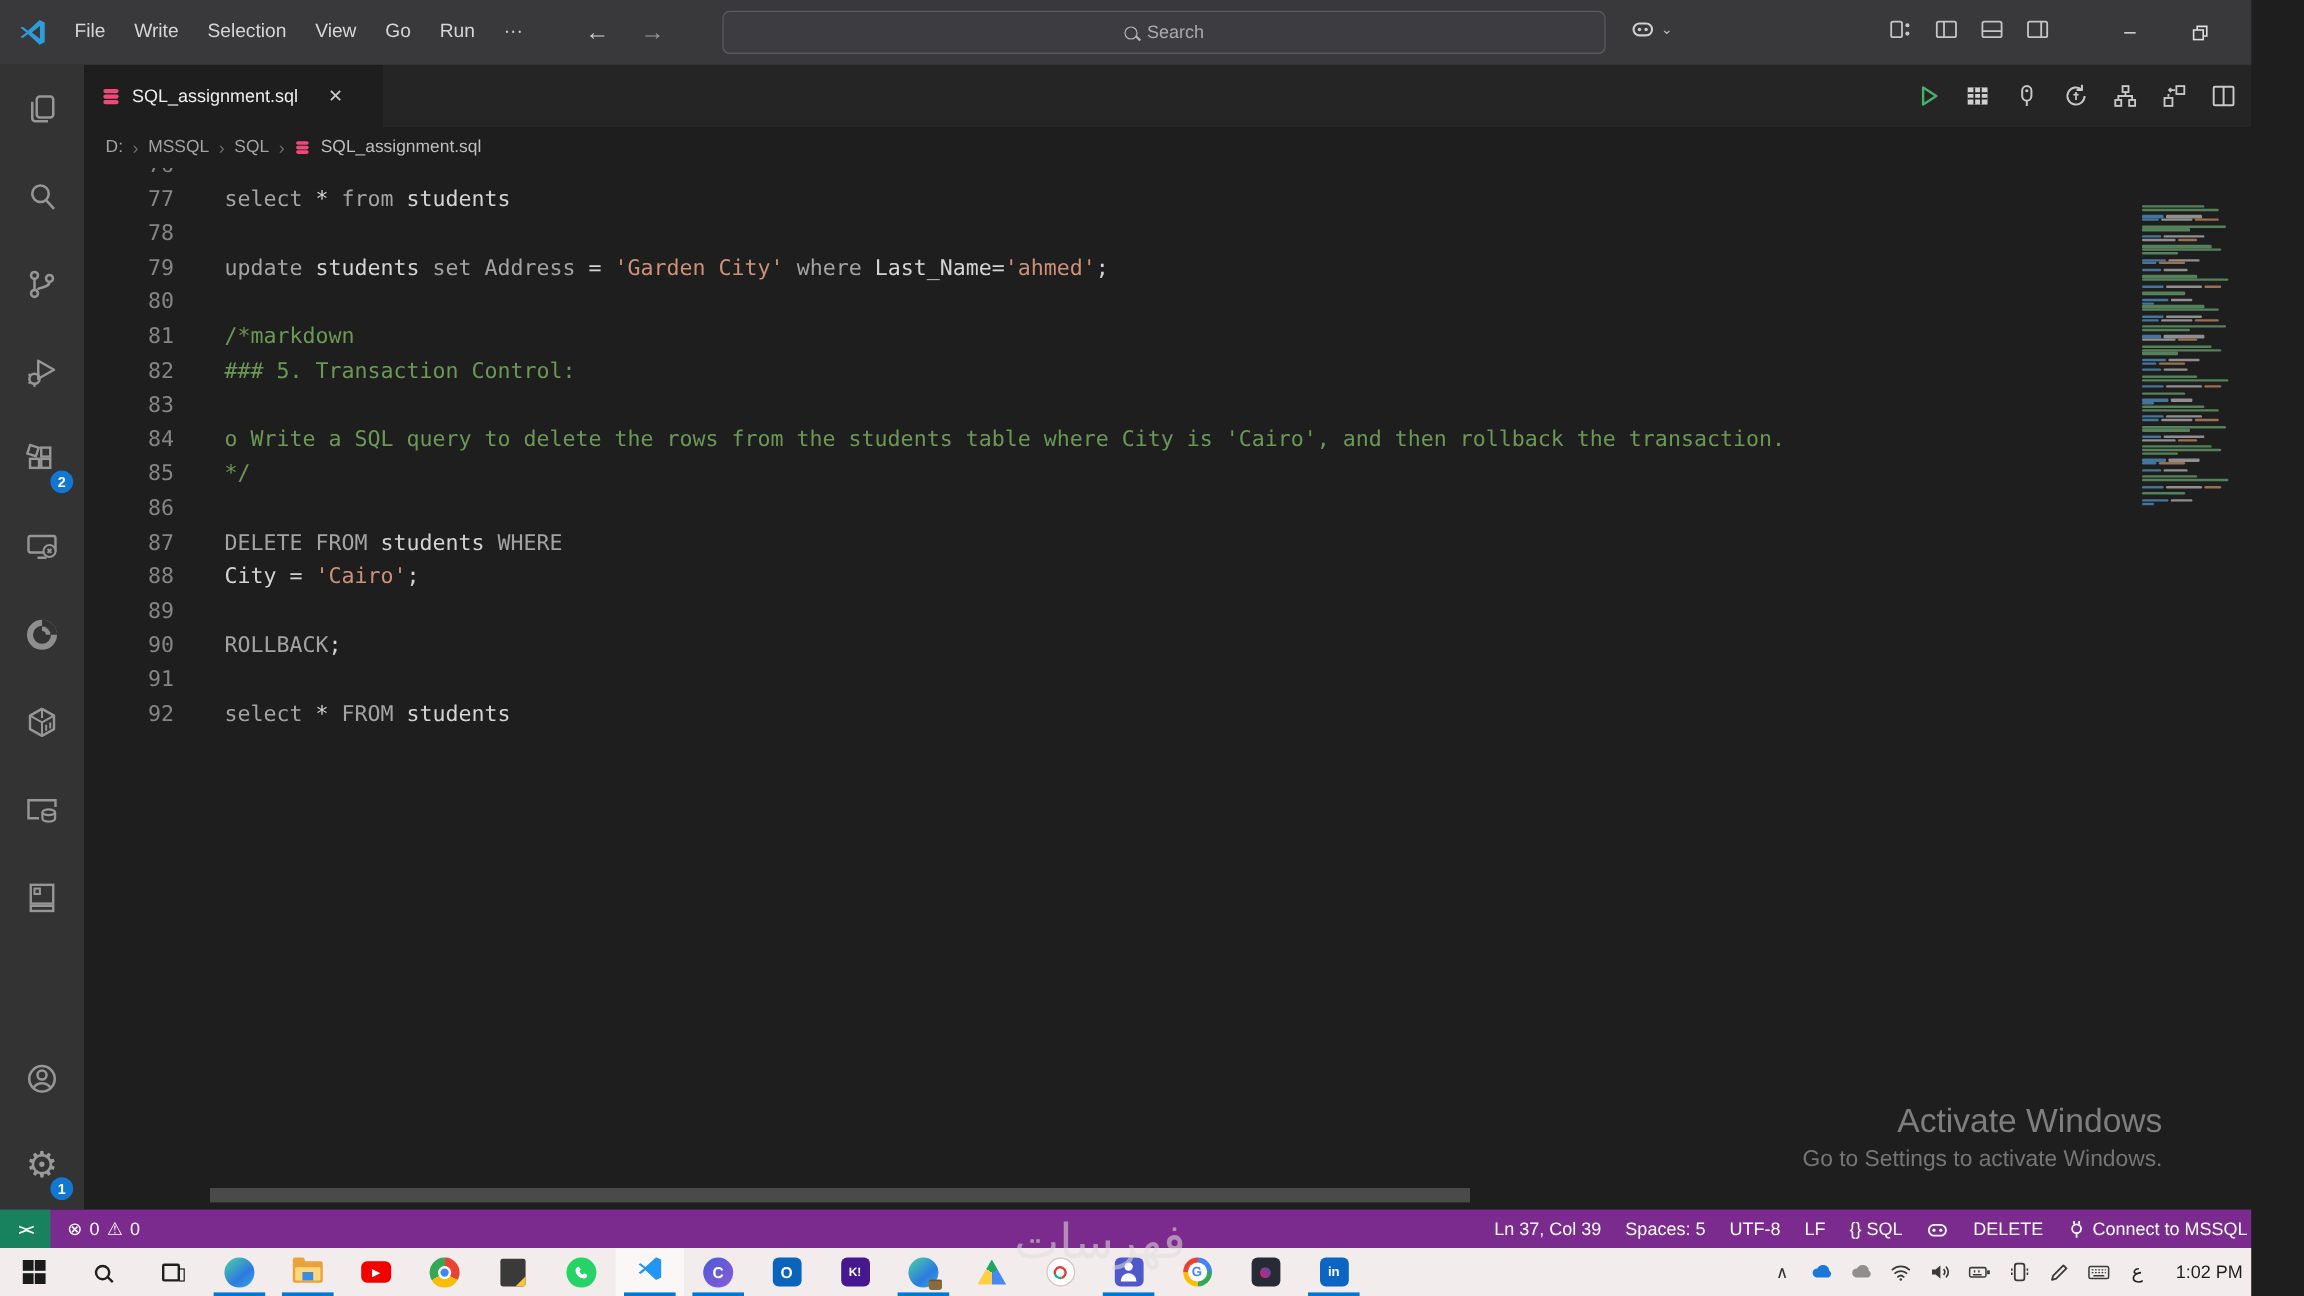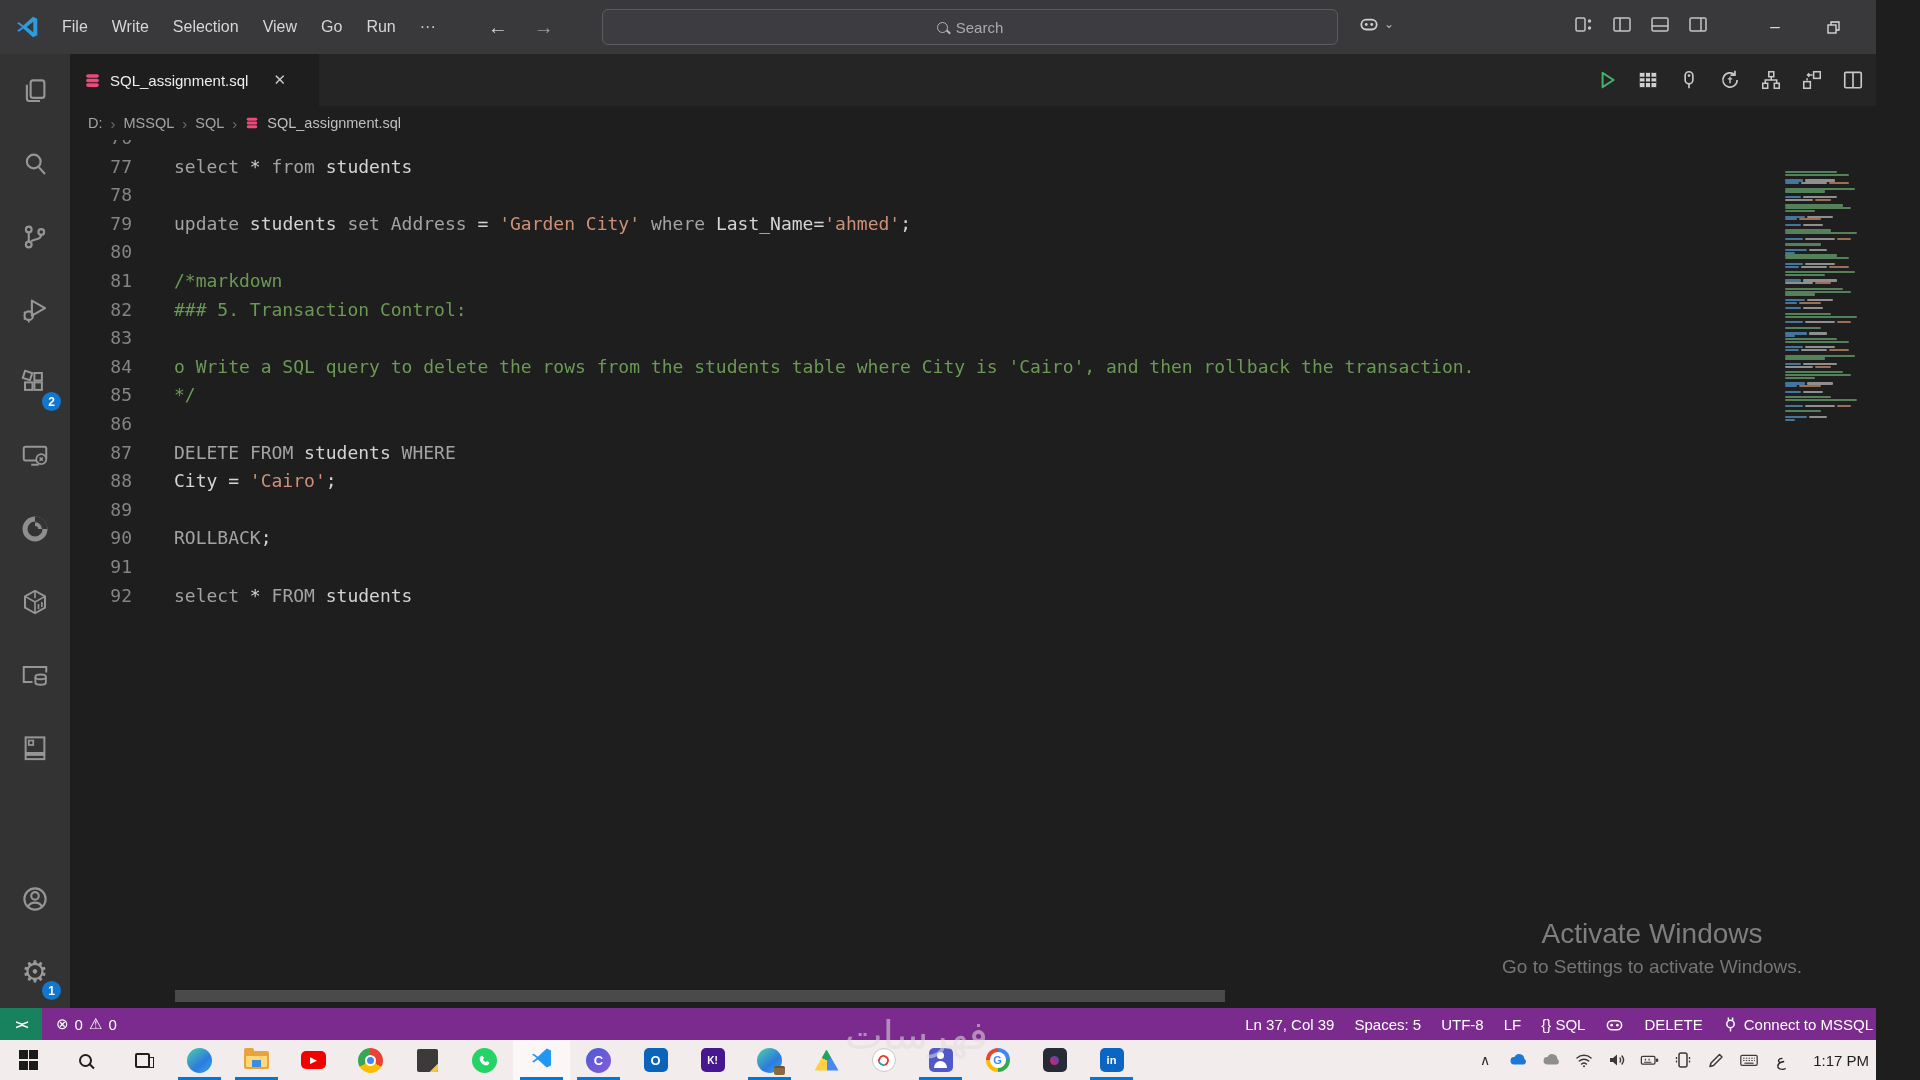--- a/index.html
+++ b/index.html
@@ -54,39 +54,39 @@
     align-items:center; gap:19px; padding-right:16px; }
   .editor-actions .more { color:#C8C8C8; font-size:18px; letter-spacing:1px; font-weight:bold; }
 
   
   .breadcrumb { height:34px; display:flex; align-items:center; padding-left:18px; gap:8px;
     color:#A3A3A3; font-size:14.5px; background:#1E1E1E; }
   .bc-sep { color:#6E6E6E; font-size:15px; }
   .bc-file { color:#BFBFBF; }
 
   
-  .editor { position:relative; height:868px; overflow:hidden; }
+  .editor { position:relative; height:868px; overflow:hidden;padding-left:13px; }
   .code { margin-top:-16px; font-family:"DejaVu Sans Mono","Liberation Mono",monospace;
     font-size:18px; line-height:28.6px; white-space:pre; }
   .line { display:flex; height:28.6px; }
   .ln { width:62px; text-align:right; color:#858585; flex:0 0 auto; }
   .lt { margin-left:42px; }
   .tk-kw{ color:#a3a3a3; } .tk-pl{ color:#D4D4D4; } .tk-str{ color:#CE9178; } .tk-cm{ color:#6A9955; }
 
   .minimap { position:absolute; top:31px; right:58px; width:77px; }
   .mm-row { height:2.2px; margin-bottom:0.6px; display:flex; gap:2px; }
   .mm-row i { display:block; height:2.2px; border-radius:1px; }
   .mm-g{ background:#55815A; } .mm-b{ background:#45759B; } .mm-w{ background:#8F8F8F; } .mm-o{ background:#9A6F52; }
 
   .hscroll { position:absolute; left:105px; bottom:6px; width:1050px; height:12px;
     background:#4A4A4A; }
   .vthumb { position:absolute; right:5px; top:249px; width:13px; height:90px;
     background:rgba(140,140,140,.35); }
 
-  .activate { position:absolute; right:118px; top:778px; text-align:center; pointer-events:none; }
+  .activate { position:absolute; right:118px; top:778px; text-align:right; pointer-events:none; }
   .activate .a1 { font-size:28px; color:#7E7E7E; }
   .activate .a2 { font-size:19px; color:#757575; margin-top:6px; }
 
   
   .statusbar { position:absolute; left:0; top:1008px; width:1920px; height:32px;
     background:#7A2B8D; display:flex; align-items:center; color:#FFFFFF; z-index:20; }
   .remote { width:42px; height:32px; background:#17825D; display:flex; align-items:center;
     justify-content:center; font-weight:bold; font-size:13px; letter-spacing:-2px; }
   .problems { display:flex; align-items:center; gap:6px; margin-left:14px; font-size:15px; }
   .sb-right { margin-left:auto; display:flex; align-items:center; height:32px; }
@@ -808,21 +808,21 @@
         </svg>
       </span>
       <span class="tray-ico">
         <svg width="24" height="22" viewBox="0 0 22 20">
           <rect x="2" y="5" width="18" height="11" rx="1.5" fill="none" stroke="#3A3A3A" stroke-width="1.4"></rect>
           <path d="M4.5 8h13M4.5 10.5h13" stroke="#3A3A3A" stroke-width="1.1" stroke-dasharray="1.6 1.4"></path>
           <path d="M6 13.5h10" stroke="#3A3A3A" stroke-width="1.3"></path>
         </svg>
       </span>
       <span class="tray-lang">ع</span>
-      <span class="tray-time">1:17 PM</span>
+      <span class="tray-time">1:02 PM</span>
       <span class="tray-ico">
         <svg width="24" height="24" viewBox="0 0 22 22">
           <rect x="2" y="2" width="18" height="18" rx="2.5" fill="#2E2E2E"></rect>
           <path d="M6 7.5h10M6 10.5h10M6 13.5h6" stroke="#FFFFFF" stroke-width="1.4"></path>
           <path d="M13 16a3 3 0 0 0 4-2" stroke="#FFFFFF" stroke-width="1.2" fill="none"></path>
         </svg>
       </span>
     </div>
   </div>
 

